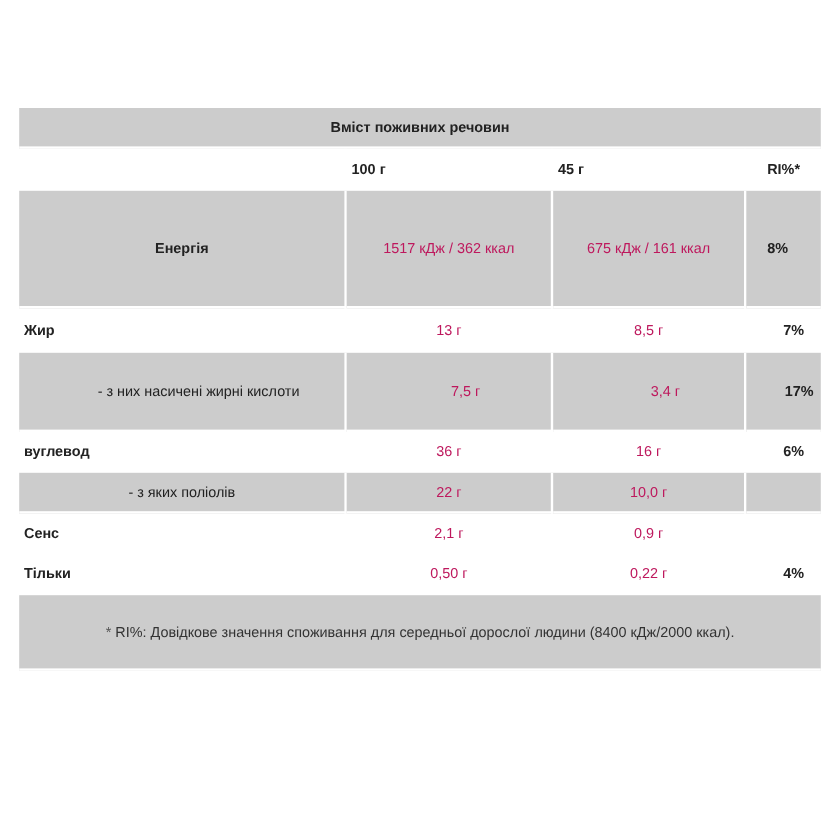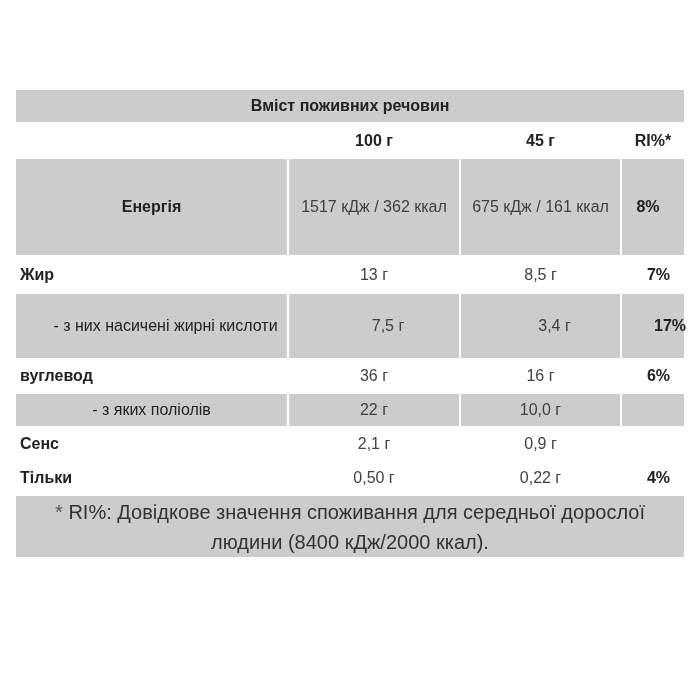--- a/index.html
+++ b/index.html
@@ -1,36 +1,36 @@
 <!DOCTYPE html>
 <html><head>
 <meta charset="utf-8">
 <style>
   html, body { margin: 0; padding: 0; background: #ffffff; }
   body { width: 700px; height: 700px; position: relative; overflow: hidden;
          font-family: "Liberation Sans", sans-serif; color: #222; }
   .nt { position: absolute; left: 16px; top: 90px; width: 668px;
         border-collapse: separate; border-spacing: 0; table-layout: fixed; }
-  .nt td { padding: 0 4px; font-size: 16px; line-height: 32px; vertical-align: middle;
+  .nt td { padding: 0 4px; font-size: 12px; line-height: 32px; vertical-align: middle;
            border-right: 2px solid #fff; border-bottom: 2px solid #fff; box-sizing: border-box; }
   .nt td:last-child { border-right: none; }
   .gray td { background: #cccccc; text-align: center; }
   .title td { text-align: center; font-weight: bold; height: 32px; }
-  .colhead td { font-weight: bold; text-align: center; height: 35px; }
+  .colhead td { font-weight: bold; height: 35px; }
   .colhead td.ri { text-align: center; }
   .name { text-align: left; }
   .bold-name { font-weight: bold; }
-  .val { text-align: center; color: #404040; }
+  .val { text-align: center; color: #be185d; }
   .pct { text-align: right; font-weight: bold; padding-right: 14px !important; }
   .energy td { height: 98px; }
   .energy .val { line-height: 32px; }
   .r1 td { height: 37px; }
   .r2 td { height: 66px; line-height: 30px; padding-left: 32px; }
   .r3 td { height: 34px; }
-  .foot td { height: 63px; line-height: 30px; font-size: 20px; color: #333; padding-left: 4px; }
+  .foot td { height: 63px; line-height: 30px; font-size: 12px; color: #333; padding-left: 4px; }
   .star { color: #555; }
 </style>
 </head>
 <body>
 
 <table class="nt">
   <colgroup>
     <col style="width:273px">
       <col style="width:172px">
       <col style="width:161px">

